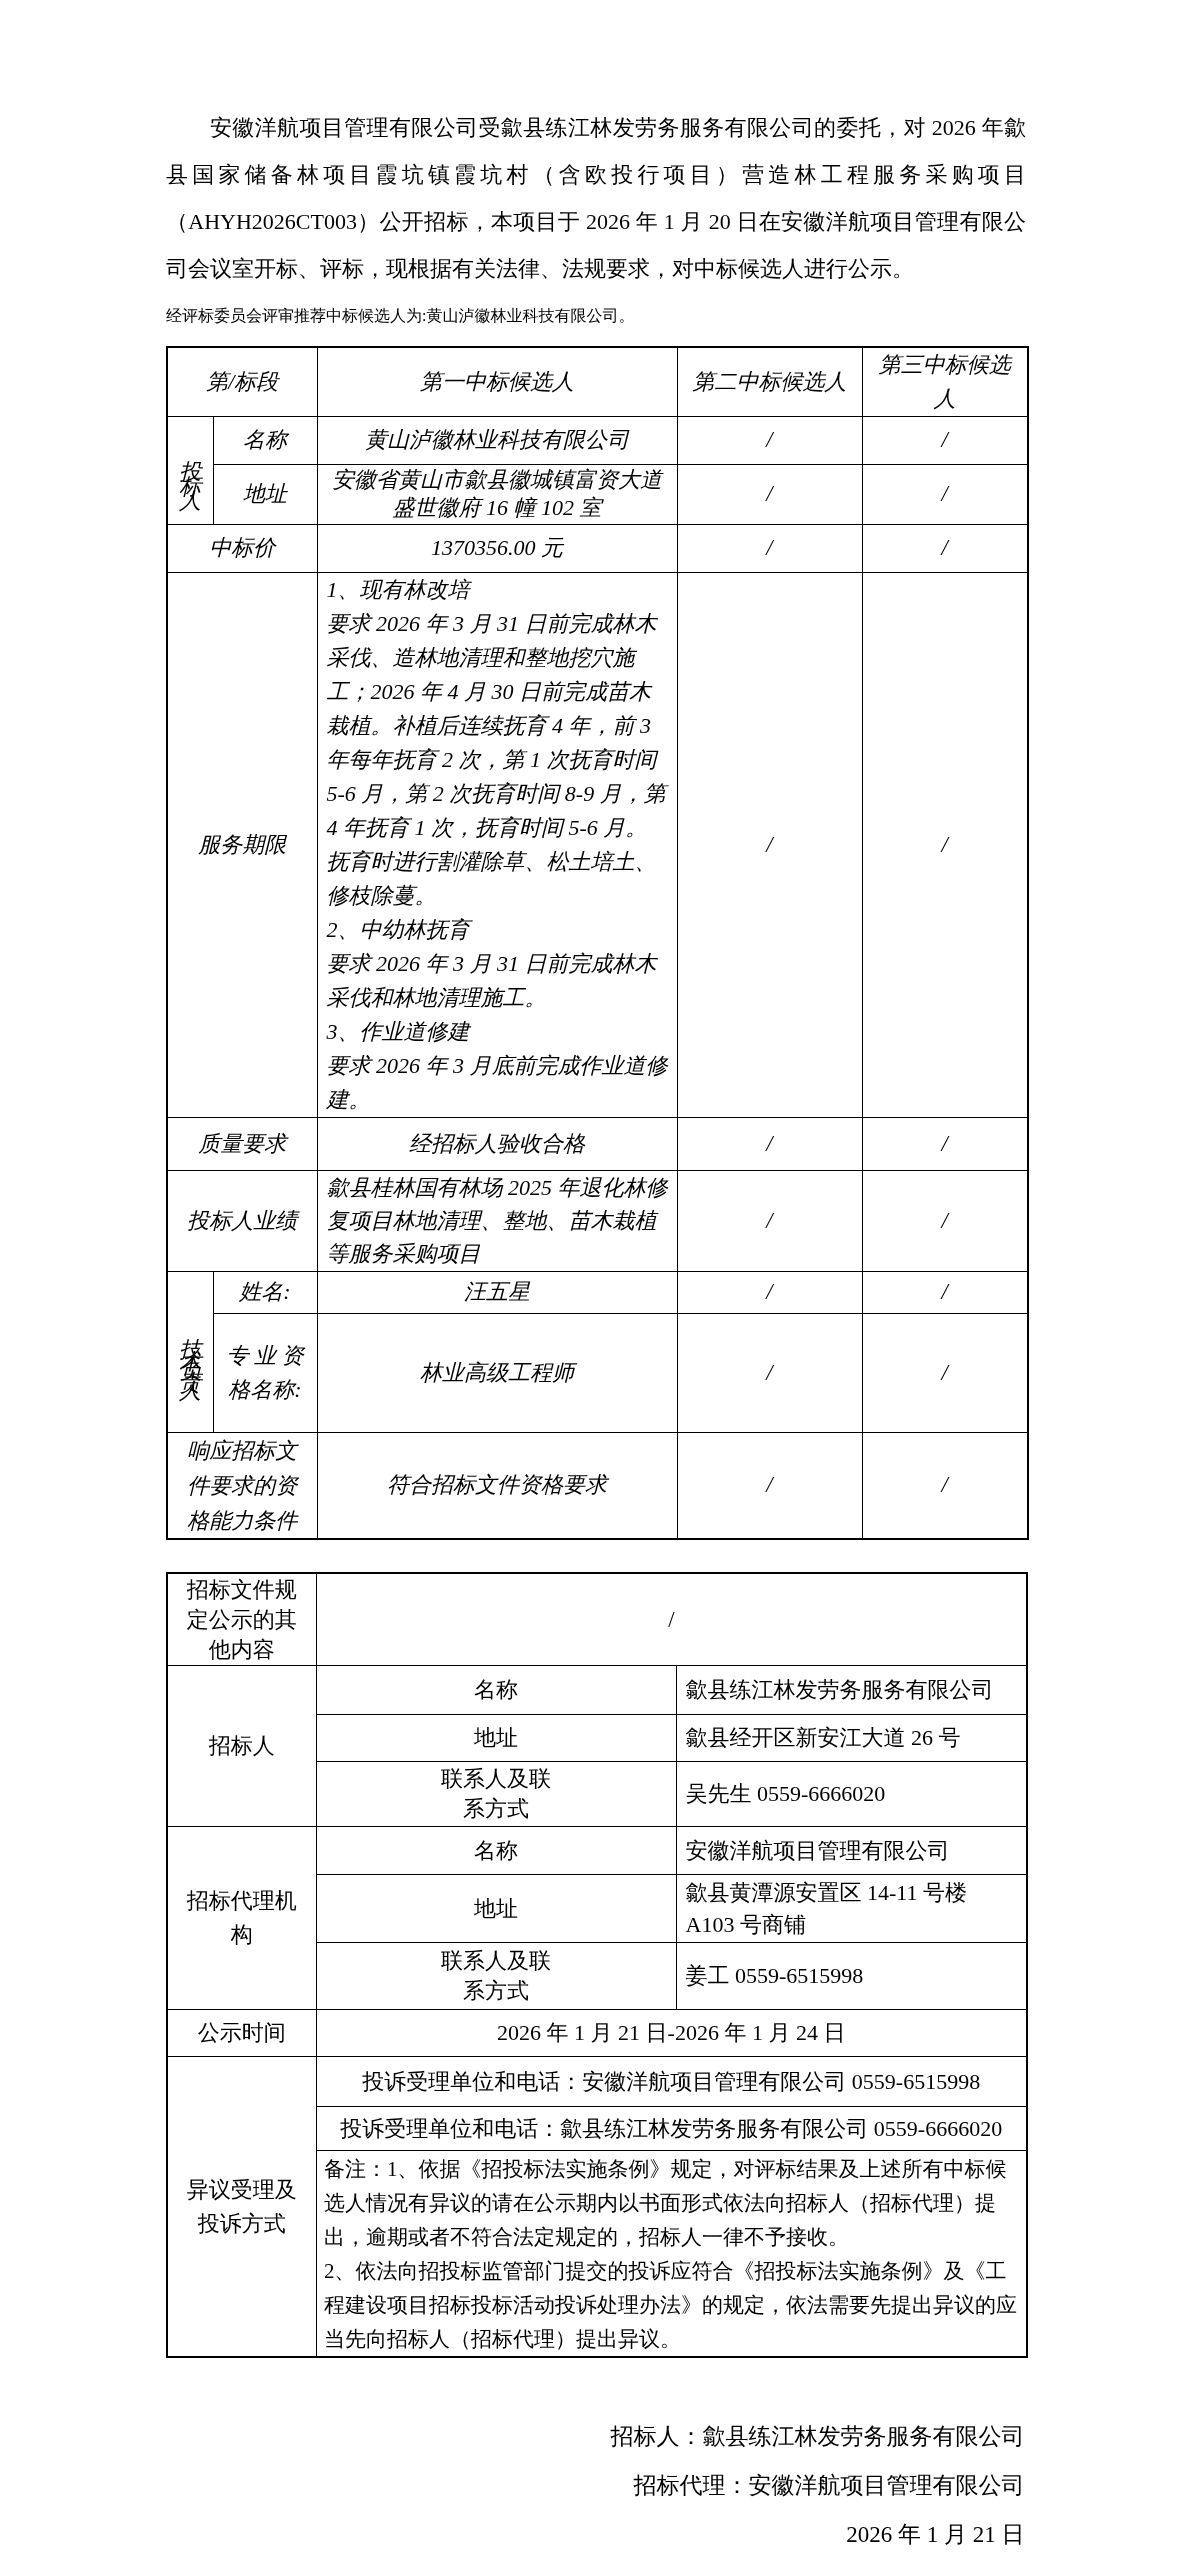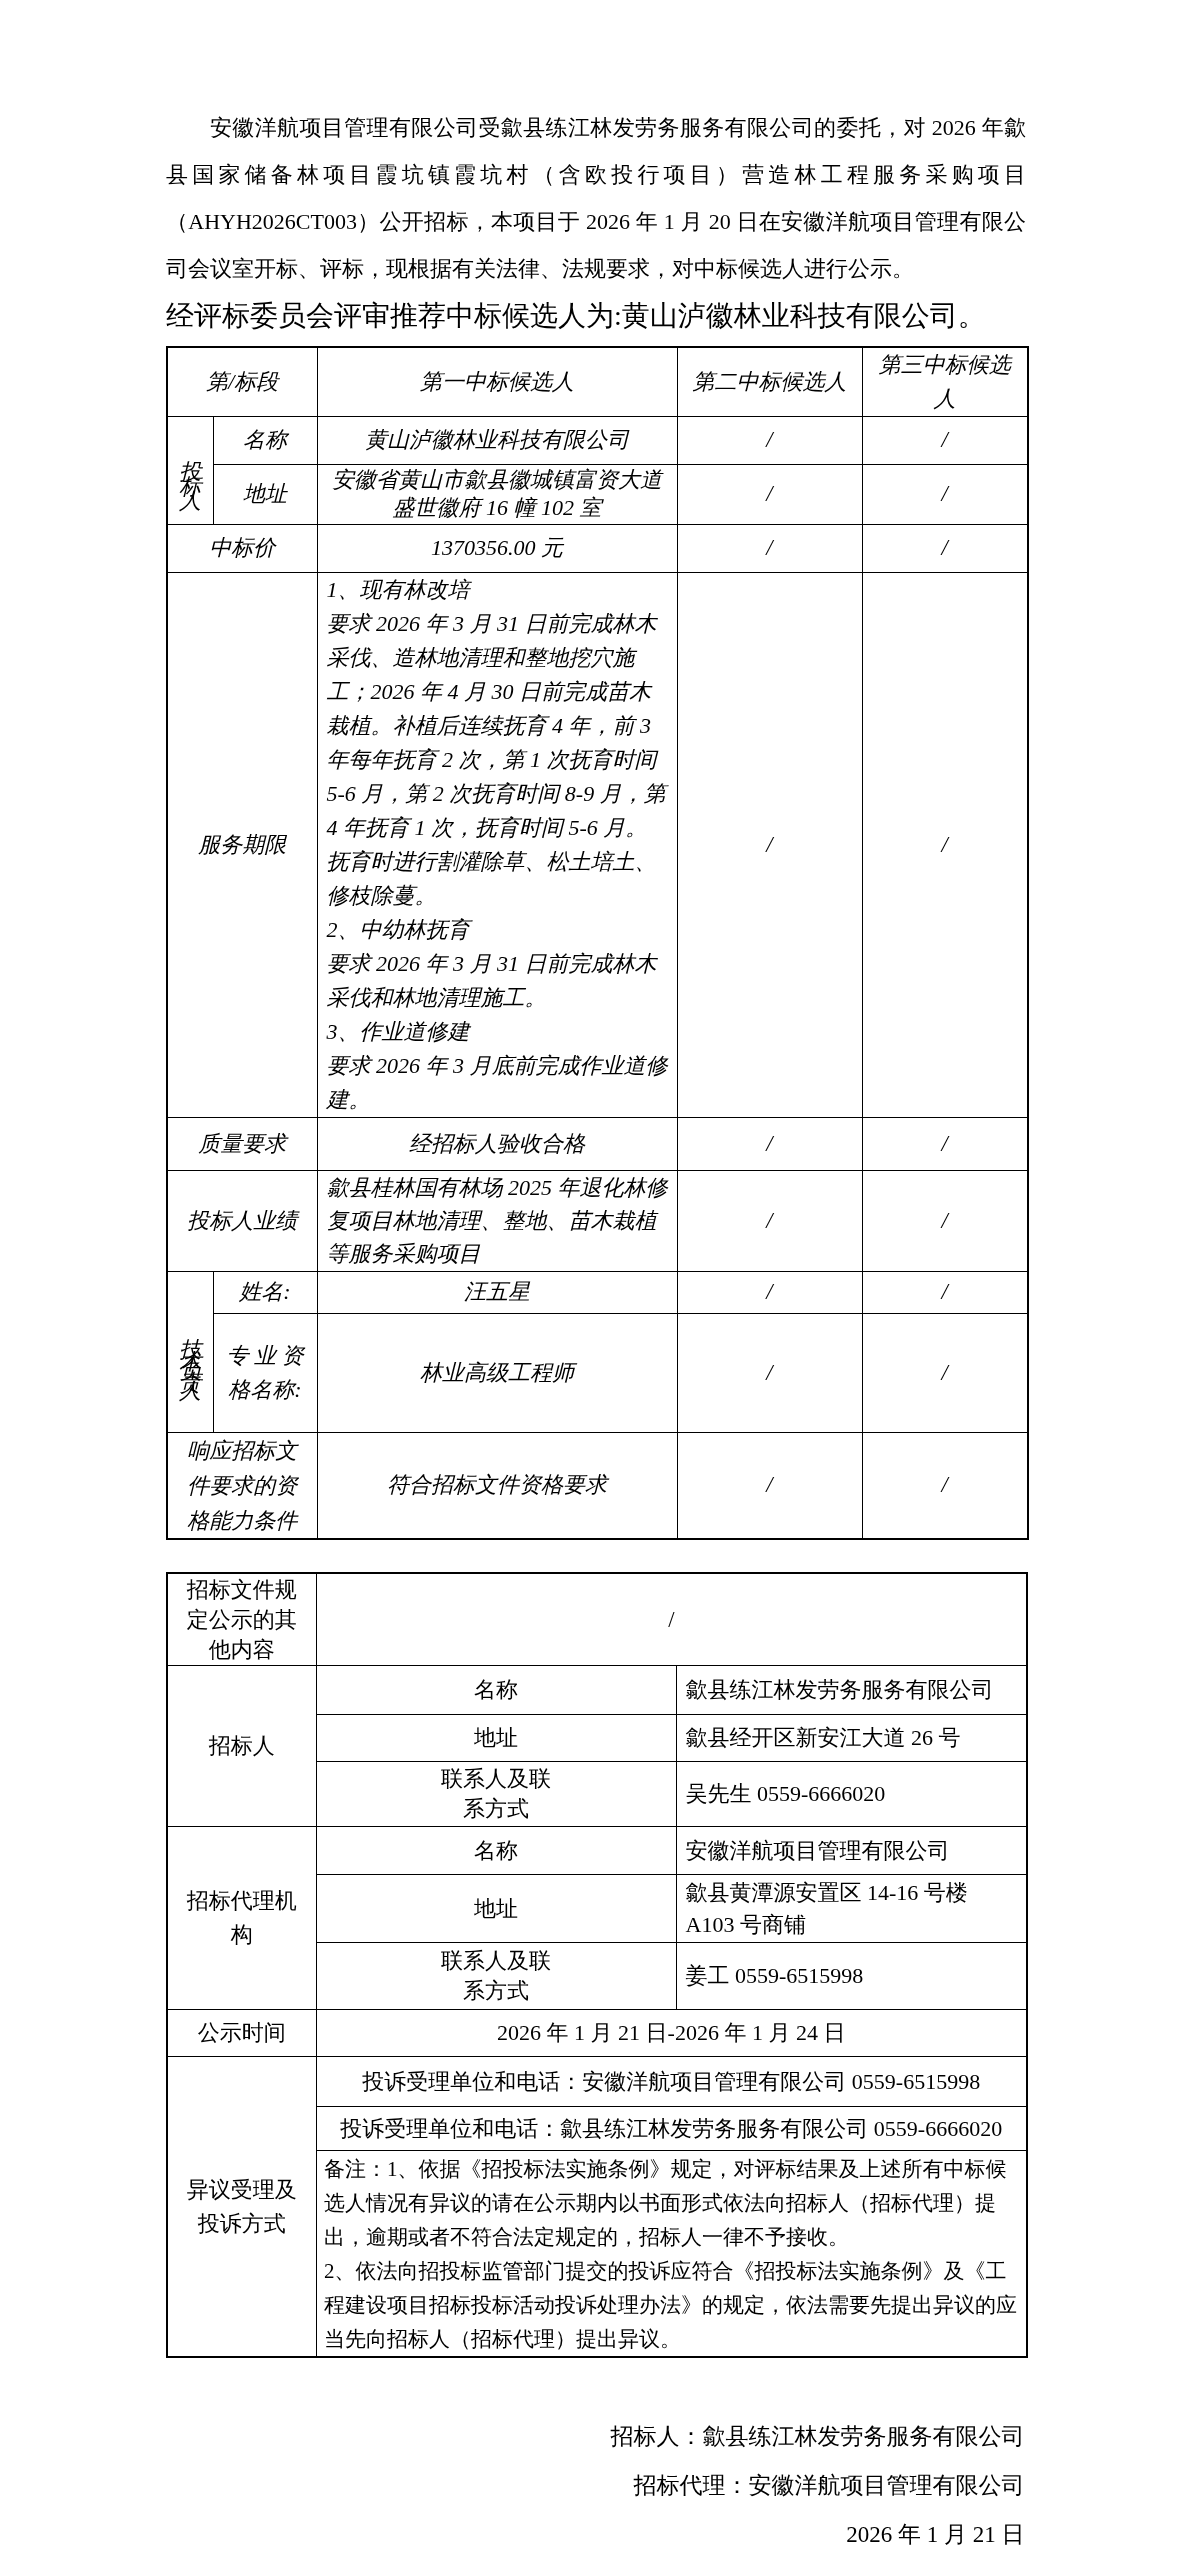--- a/index.html
+++ b/index.html
@@ -21,21 +21,21 @@
     margin: 0;
     padding-top: 104px;
     font-size: 22px;
     line-height: 47px;
     text-align: justify;
     text-indent: 44px;
     font-family: Liberation Serif, serif;
   }
   .recommend {
     margin: 0;
-    font-size: 28px;
+    font-size: 16px;
     line-height: 47px;
     text-align: left;
   }
   table {
     border-collapse: collapse;
     table-layout: fixed;
     width: 860px;
     border: 2.3px solid #000;
   }
   #table1 { margin-top: 6.8px; font-style: italic; }
@@ -186,21 +186,21 @@
 系方式</td>
       <td class="left">吴先生 0559-6666020</td>
     </tr>
     <tr style="height:48px">
       <td rowspan="3">招标代理机构</td>
       <td>名称</td>
       <td class="left">安徽洋航项目管理有限公司</td>
     </tr>
     <tr style="height:68px">
       <td>地址</td>
-      <td class="left lh43">歙县黄潭源安置区 14-16 号楼 A103 号商铺</td>
+      <td class="left lh43">歙县黄潭源安置区 14-11 号楼 A103 号商铺</td>
     </tr>
     <tr style="height:67px">
       <td class="preline lh40">联系人及联
 系方式</td>
       <td class="left">姜工 0559-6515998</td>
     </tr>
     <tr style="height:47px">
       <td>公示时间</td>
       <td colspan="2">2026 年 1 月 21 日-2026 年 1 月 24 日</td>
     </tr>

